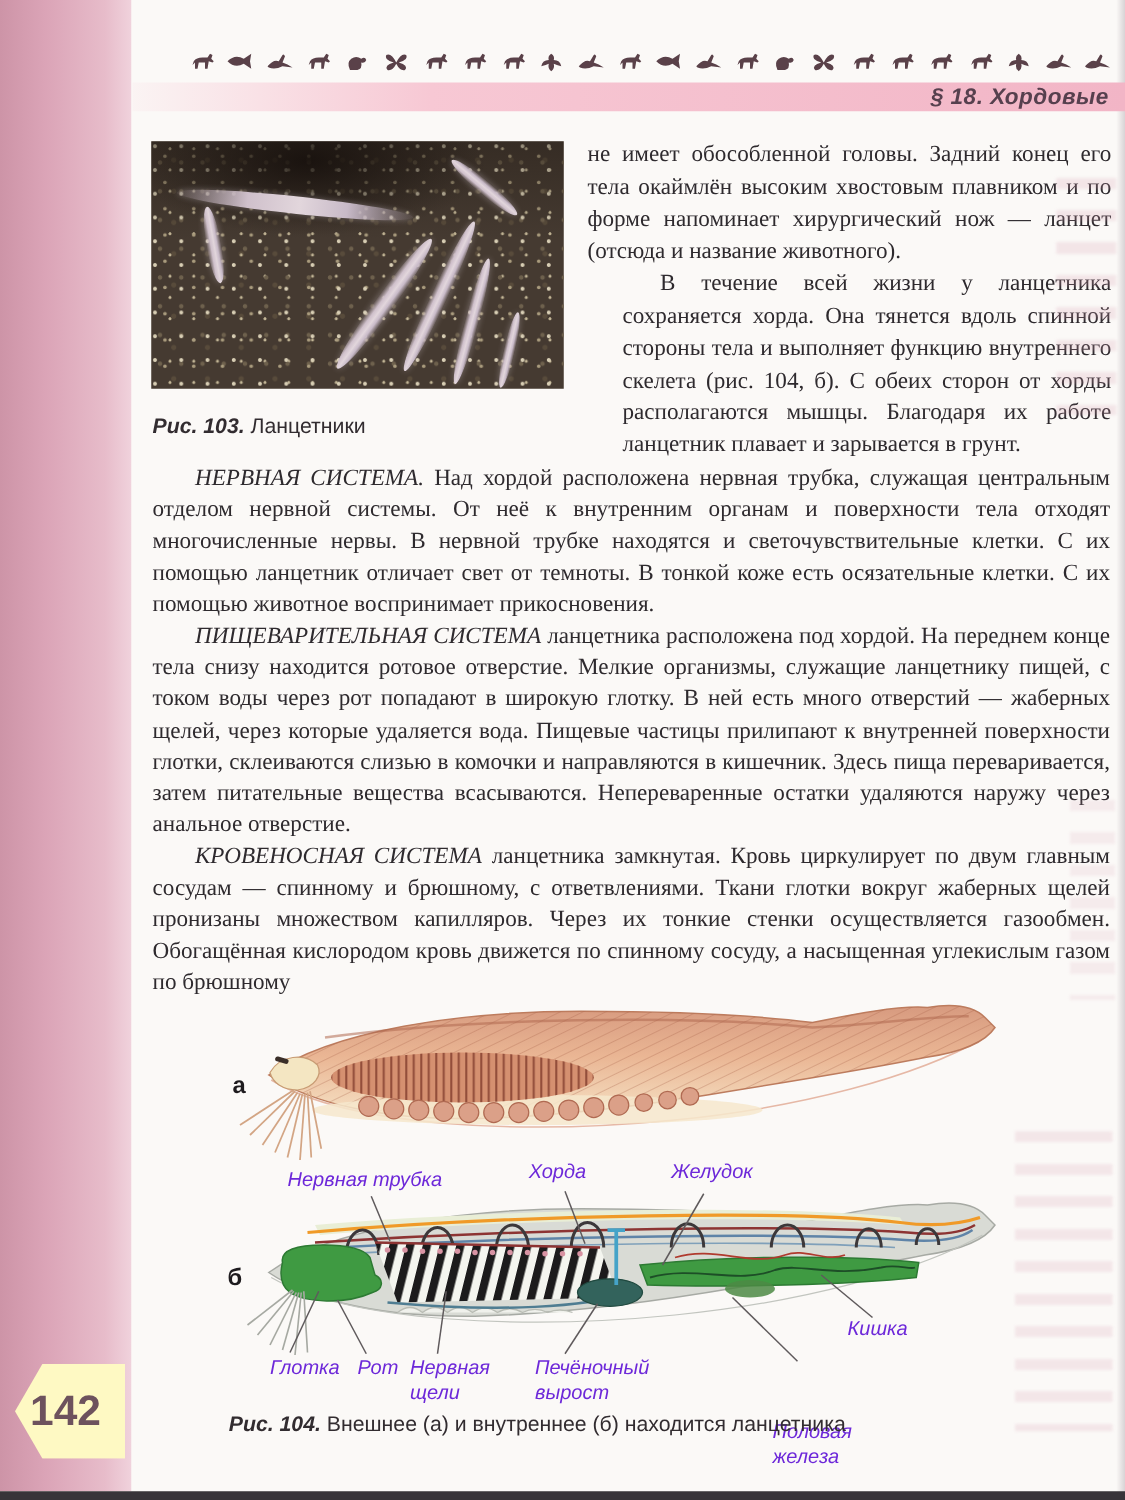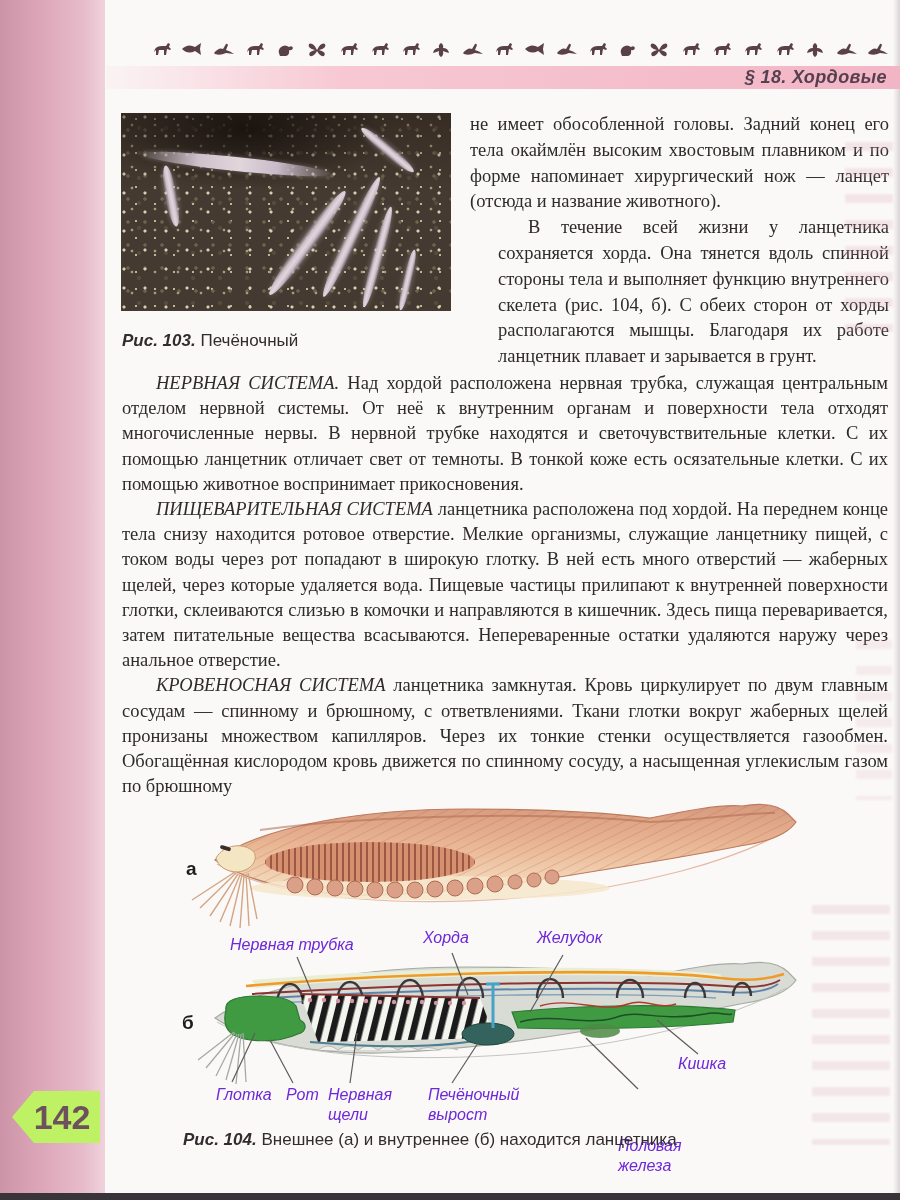--- a/index.html
+++ b/index.html
@@ -60,23 +60,23 @@
   .fig104{position:absolute;left:120px;top:800px;width:766px;height:360px;}
   .fig104 svg{position:absolute;left:0;top:0;}
   .fig-label{position:absolute;font-family:"Liberation Sans",sans-serif;font-size:16px;
          line-height:20px;color:#6d28d9;font-style:italic;}
   .fig-letter{position:absolute;font-family:"Liberation Sans",sans-serif;font-weight:bold;
          font-size:19px;color:#1e1b1e;}
   .caption104{position:absolute;left:63px;top:330px;font-family:"Liberation Sans",sans-serif;
          font-size:17px;color:#322c30;white-space:nowrap;}
 
   
-  .pagenum{position:absolute;left:12px;top:1091px;width:88px;height:52px;background:#bef264;
+  .pagenum{position:absolute;left:12px;top:1091px;width:88px;height:76px;background:#fef9c3;
          clip-path:polygon(0 50%,25% 0,100% 0,100% 100%,25% 100%);
-         display:flex;align-items:center;justify-content:center;padding-left:12px;box-sizing:border-box;
+         display:flex;align-items:center;padding-left:12px;box-sizing:border-box;
          font-family:"Liberation Sans",sans-serif;font-weight:bold;font-size:34px;color:#6d525d;}
 
   
   .ghost{position:absolute;filter:blur(1.3px);pointer-events:none;
          background:repeating-linear-gradient(180deg,rgba(213,158,176,.55) 0 9px,rgba(0,0,0,0) 9px 26px);}
 </style>
 </head>
 <body>
 
 <div class="page">
@@ -167,21 +167,21 @@
     <div class="lancelet" style="left:20px;top:44px;width:190px;height:14px;transform:rotate(6deg);"></div>
     <div class="lancelet" style="left:44px;top:52px;width:12px;height:62px;transform:rotate(-10deg);"></div>
     <div class="lancelet" style="left:179px;top:66px;width:15px;height:128px;transform:rotate(36deg);"></div>
     <div class="lancelet" style="left:224px;top:58px;width:13px;height:132px;transform:rotate(25deg);"></div>
     <div class="lancelet" style="left:251px;top:92px;width:11px;height:104px;transform:rotate(15deg);"></div>
     <div class="lancelet" style="left:282px;top:136px;width:9px;height:62px;transform:rotate(13deg);"></div>
     <div class="lancelet" style="left:261px;top:3px;width:11px;height:68px;transform:rotate(-50deg);"></div>
   </div>
   <div class="caption103">
     <span class="cap-num">Рис. 103.</span>
-    <span>Печёночный</span>
+    <span>Ланцетники</span>
   </div>
 
   <div class="col-right">
     <p>не имеет обособленной головы. Задний конец его тела окаймлён высоким хвостовым плавником и по форме напоминает хирургический нож — ланцет (отсюда и название животного).</p>
     <p class="indent">В течение всей жизни у ланцетника сохраняется хорда. Она тянется вдоль спинной стороны тела и выполняет функцию внутреннего скелета (рис. 104, б). С обеих сторон от хорды располагаются мышцы. Благодаря их работе ланцетник плавает и зарывается в грунт.</p>
   </div>
 
   <div class="main-text">
     <p><span class="lead">НЕРВНАЯ СИСТЕМА.</span> <span>Над хордой расположена нервная трубка, служащая центральным отделом нервной системы. От неё к внутренним органам и поверхности тела отходят многочисленные нервы. В нервной трубке находятся и светочувствительные клетки. С их помощью ланцетник отличает свет от темноты. В тонкой коже есть осязательные клетки. С их помощью животное воспринимает прикосновения.</span></p>
     <p><span class="lead">ПИЩЕВАРИТЕЛЬНАЯ СИСТЕМА</span> <span>ланцетника расположена под хордой. На переднем конце тела снизу находится ротовое отверстие. Мелкие организмы, служащие ланцетнику пищей, с током воды через рот попадают в широкую глотку. В ней есть много отверстий — жаберных щелей, через которые удаляется вода. Пищевые частицы прилипают к внутренней поверхности глотки, склеиваются слизью в комочки и направляются в кишечник. Здесь пища переваривается, затем питательные вещества всасываются. Непереваренные остатки удаляются наружу через анальное отверстие.</span></p>

